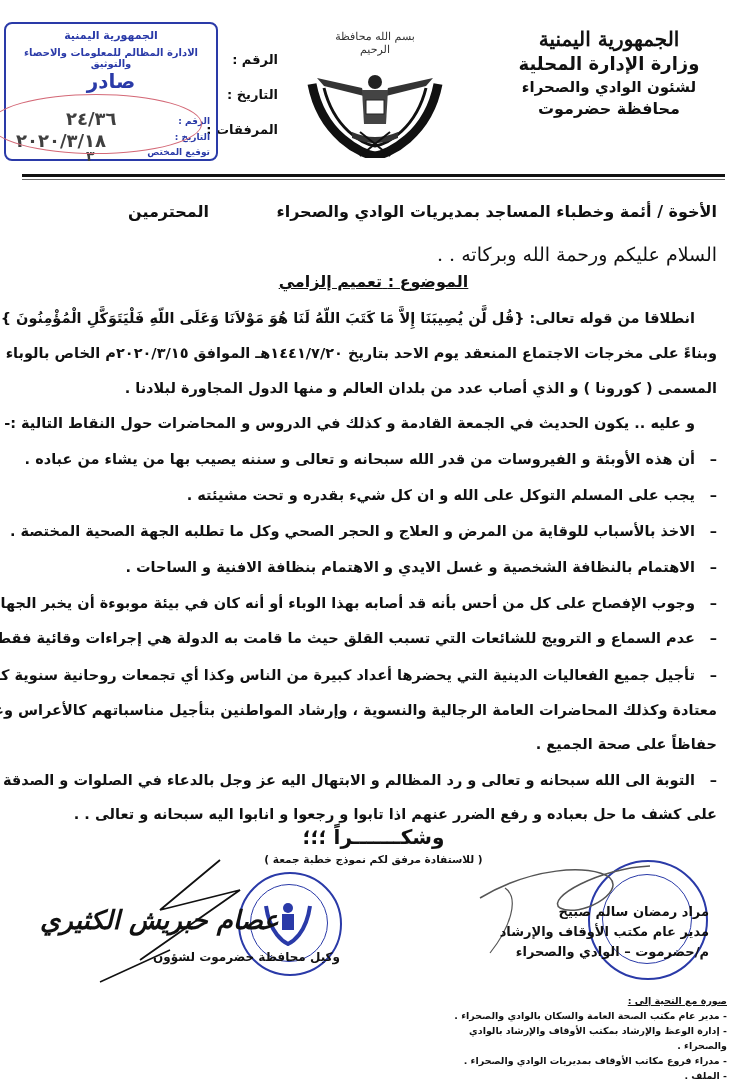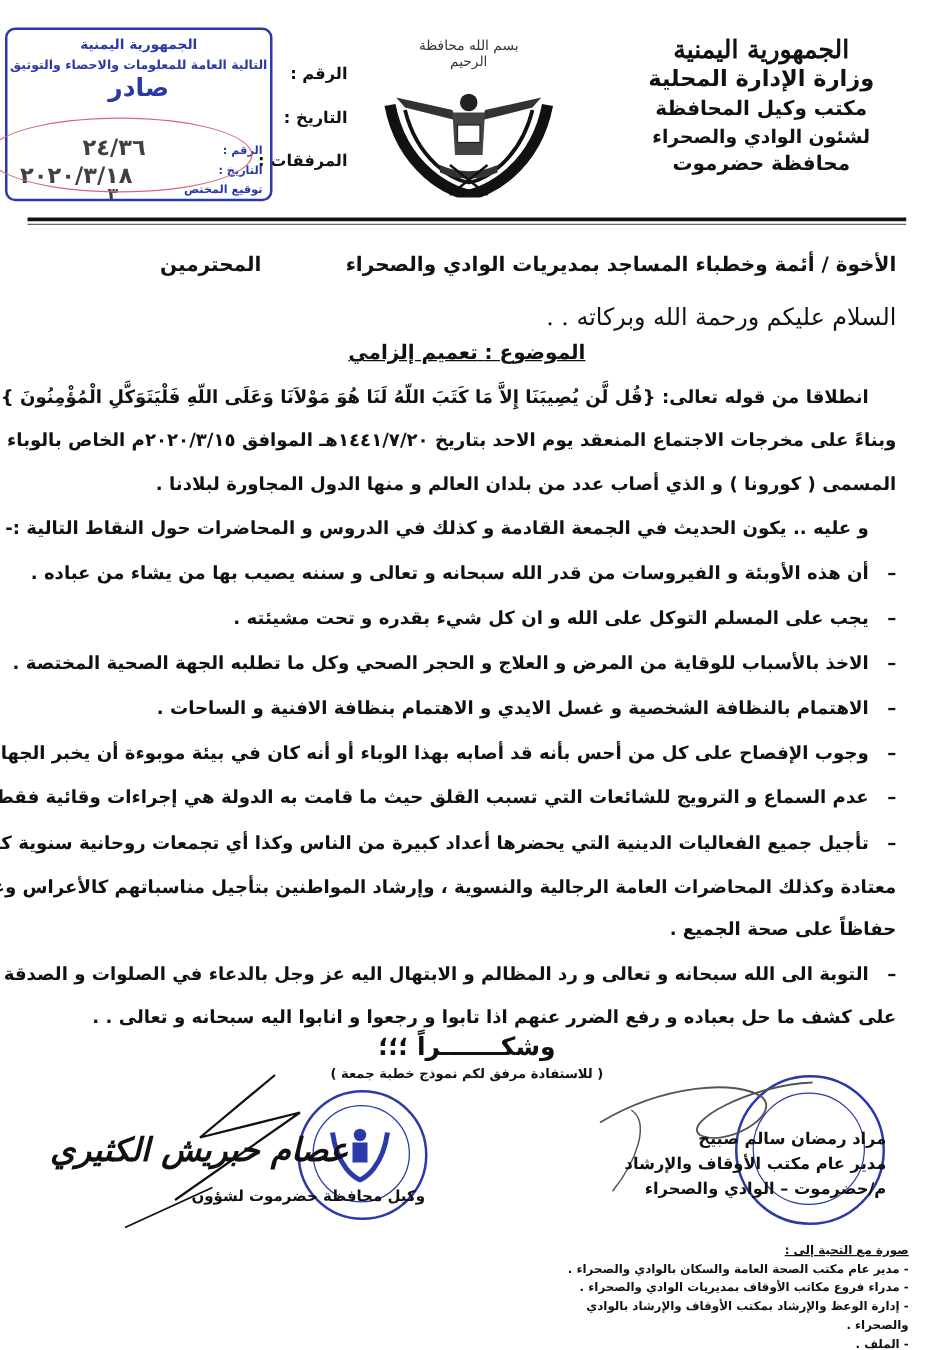--- a/index.html
+++ b/index.html
@@ -46,21 +46,20 @@
   .seal-inner{position:absolute;border:1.5px solid #2a3aa8;border-radius:50%;}
   .cc{right:20px;top:993px;width:280px;text-align:right;font-size:9.5px;font-weight:bold;line-height:15px;}
   .cc .head{text-decoration:underline;}
 </style>
 </head>
 <body>
 
 <div class="abs lh-right rtl">
   <div class="l1">الجمهورية اليمنية</div>
   <div class="l2">وزارة الإدارة المحلية</div>
-  <div class="l3">مكتب وكيل المحافظة</div>
   <div class="l4">لشئون الوادي والصحراء</div>
   <div class="l5">محافظة حضرموت</div>
 </div>
 
 <div class="abs basmala rtl">بسم الله محافظة الرحيم</div>
 <svg class="abs emblem" viewBox="0 0 146 92">
   <path d="M10 18 C 20 70, 60 88, 73 90 C 86 88, 126 70, 136 18" fill="none" stroke="#111" stroke-width="9"></path>
   <path d="M22 22 C 32 62, 60 78, 73 80 C 86 78, 114 62, 124 22" fill="none" stroke="#111" stroke-width="3"></path>
   <path d="M15 12 L60 22 L62 30 L22 20 Z" fill="#333"></path>
   <path d="M131 12 L86 22 L84 30 L124 20 Z" fill="#333"></path>
@@ -73,21 +72,21 @@
 </svg>
 
 <div class="abs fields rtl">
   <div>الرقم :</div>
   <div>التاريخ :</div>
   <div>المرفقات :</div>
 </div>
 
 <div class="abs stamp-box rtl">
   <div class="s1">الجمهورية اليمنية</div>
-  <div class="s3">التالية العامة للمعلومات والاحصاء والتوثيق</div>
+  <div class="s3">الادارة المظالم للمعلومات والاحصاء والتوثيق</div>
   <div class="s4">صادر</div>
   <span class="lbl" style="top:92px;">الرقم :</span>
   <span class="lbl" style="top:108px;">التاريخ :</span>
   <span class="lbl" style="top:123px;">توقيع المختص</span>
   <span class="abs red-hand" style="left:60px;top:84px;">٢٤/٣٦</span>
   <span class="abs red-hand" style="left:10px;top:106px;">٢٠٢٠/٣/١٨</span>
   <span class="abs red-hand" style="left:80px;top:124px;font-size:14px;">٣</span>
 </div>
 <div class="abs red-oval"></div>
 
@@ -154,16 +153,16 @@
   <path d="M150 100 L80 132" fill="none" stroke="#111" stroke-width="1.5"></path>
 </svg>
 <div class="abs sig-name-script rtl">عصام حبريش الكثيري</div>
 <div class="abs sig-left rtl">
   <div>وكيل محافظة حضرموت لشؤون</div>
 </div>
 
 <div class="abs cc rtl">
   <div class="head">صورة مع التحية إلى :</div>
   <div>- مدير عام مكتب الصحة العامة والسكان بالوادي والصحراء .</div>
+  <div>- إدارة الوعظ والإرشاد بمكتب الأوقاف والإرشاد بالوادي والصحراء .</div>
   <div>- مدراء فروع مكاتب الأوقاف بمديريات الوادي والصحراء .</div>
-  <div>- إدارة الوعظ والإرشاد بمكتب الأوقاف والإرشاد بالوادي والصحراء .</div>
   <div>- الملف .</div>
 </div>
 
 </body></html>

